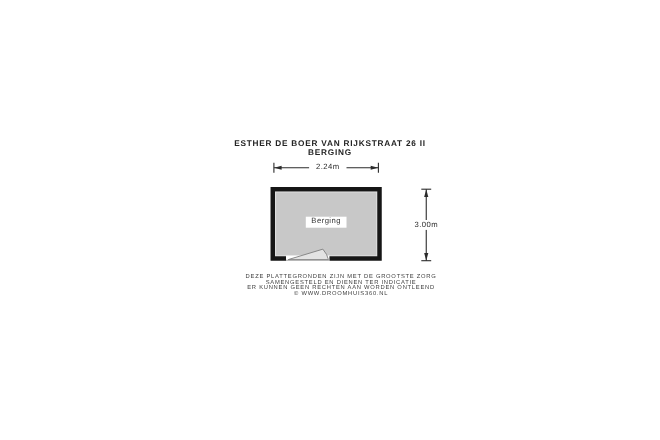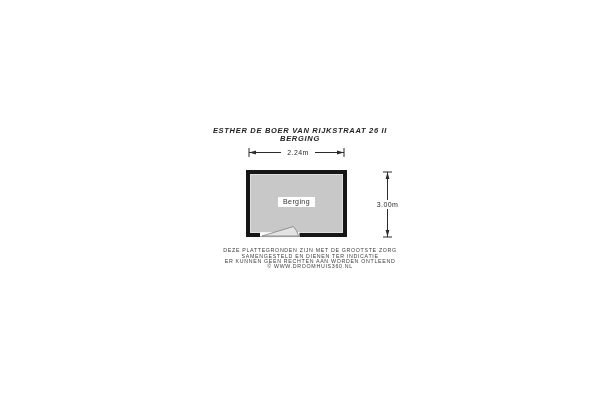--- a/index.html
+++ b/index.html
@@ -5,21 +5,21 @@
   html,body { margin:0; padding:0; background:#ffffff; }
   #canvas {
     position:relative; width:600px; height:400px;
     background:#ffffff; overflow:hidden;
     font-family:"Liberation Sans", sans-serif;
     color:#222222;
   }
   .title-block {
     position:absolute; left:0; top:127px; width:600px;
     text-align:center; font-size:7.5px; font-weight:bold;
-    letter-spacing:0.7px; line-height:7.5px; color:#232323;font-style:italic;
+    letter-spacing:0.7px; line-height:7.5px; color:#232323;
   }
   .room {
     position:absolute; left:246px; top:170px; width:101px; height:67px;
     box-sizing:border-box; border:4px solid #161616; background:#c8c8c8;
     box-shadow: inset 0 0 0 1px #dedede;
   }
   .svg-overlay { position:absolute; left:0; top:0; width:600px; height:400px; pointer-events:none; }
   .room-label {
     position:absolute; left:278px; top:197px; width:37px; height:10px;
     background:#ffffff; font-size:7px; line-height:10px; text-align:center;

